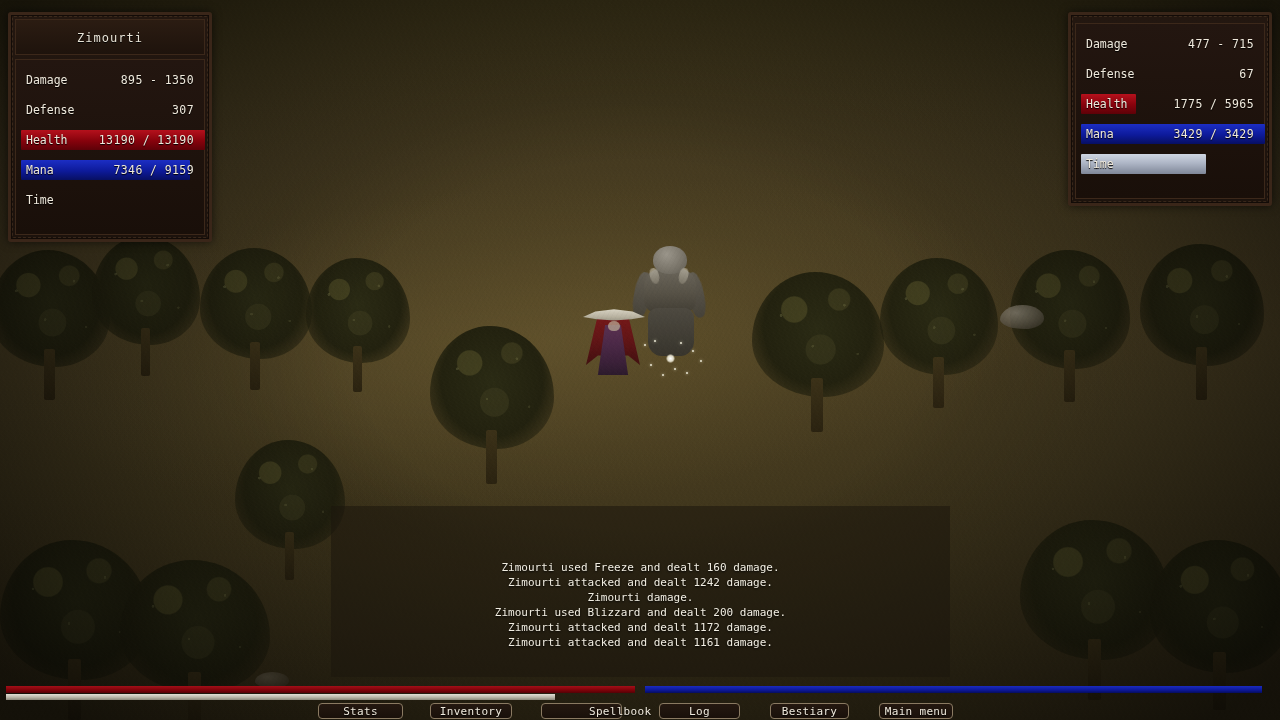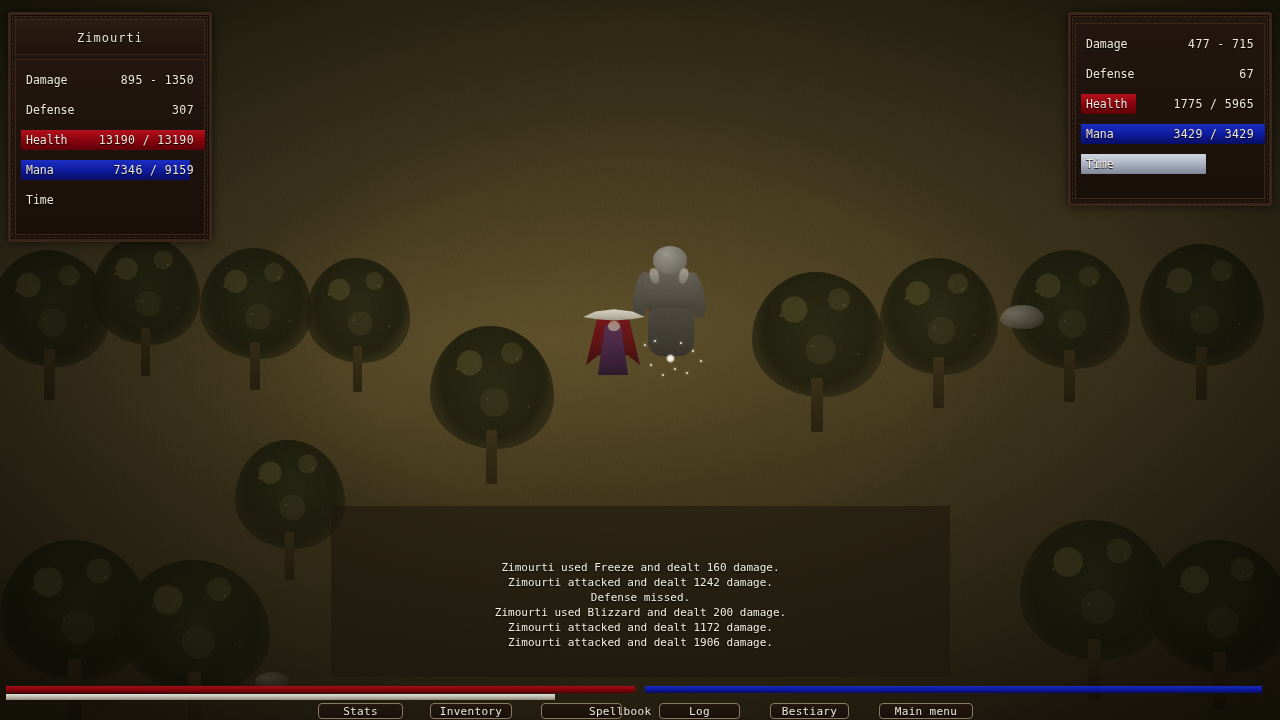--- a/index.html
+++ b/index.html
@@ -229,21 +229,21 @@
     box-sizing:border-box;
     text-shadow:0 1px 1px #000;
     cursor:pointer;
     letter-spacing:.3px;
   }
   #btn-stats{left:318px;width:85px;text-align:center;}
   #btn-inventory{left:430px;width:82px;}
   #btn-spellbook{left:541px;width:81px;padding-left:47px;}
   #btn-log{left:659px;width:81px;}
   #btn-bestiary{left:770px;width:79px;}
-  #btn-mainmenu{left:879px;width:94px;}
+  #btn-mainmenu{left:879px;width:74px;}
 </style>
 </head>
 <body>
 
 <div id="world">
   <div class="path"></div>
 
   <div class="bush" style="left:-10px;top:250px;width:120px;height:150px;">
       <div class="crown"></div>
       <div class="specks"></div>
@@ -405,24 +405,24 @@
       <span class="stat-fill fill-time" style="width: 125.12px;"></span>
       <span class="stat-label">Time</span>
       <span class="stat-value"></span>
     </div>
   </div>
 </div>
 
 <div id="combat-log">
   <div class="line">Zimourti used Freeze and dealt 160 damage.</div>
   <div class="line">Zimourti attacked and dealt 1242 damage.</div>
-  <div class="line">Defense missed.</div>
+  <div class="line">Zimourti damage.</div>
   <div class="line">Zimourti used Blizzard and dealt 200 damage.</div>
   <div class="line">Zimourti attacked and dealt 1172 damage.</div>
-  <div class="line">Zimourti attacked and dealt 1906 damage.</div>
+  <div class="line">Zimourti attacked and dealt 1161 damage.</div>
 </div>
 
 <div id="bottom-bars">
   <div class="hbar" id="bar-health"></div>
   <div class="hbar" id="bar-mana"></div>
   <div class="hbar" id="bar-time"></div>
 </div>
 
 <div id="menu-bar">
   <div class="menu-btn" id="btn-stats">Stats</div>

